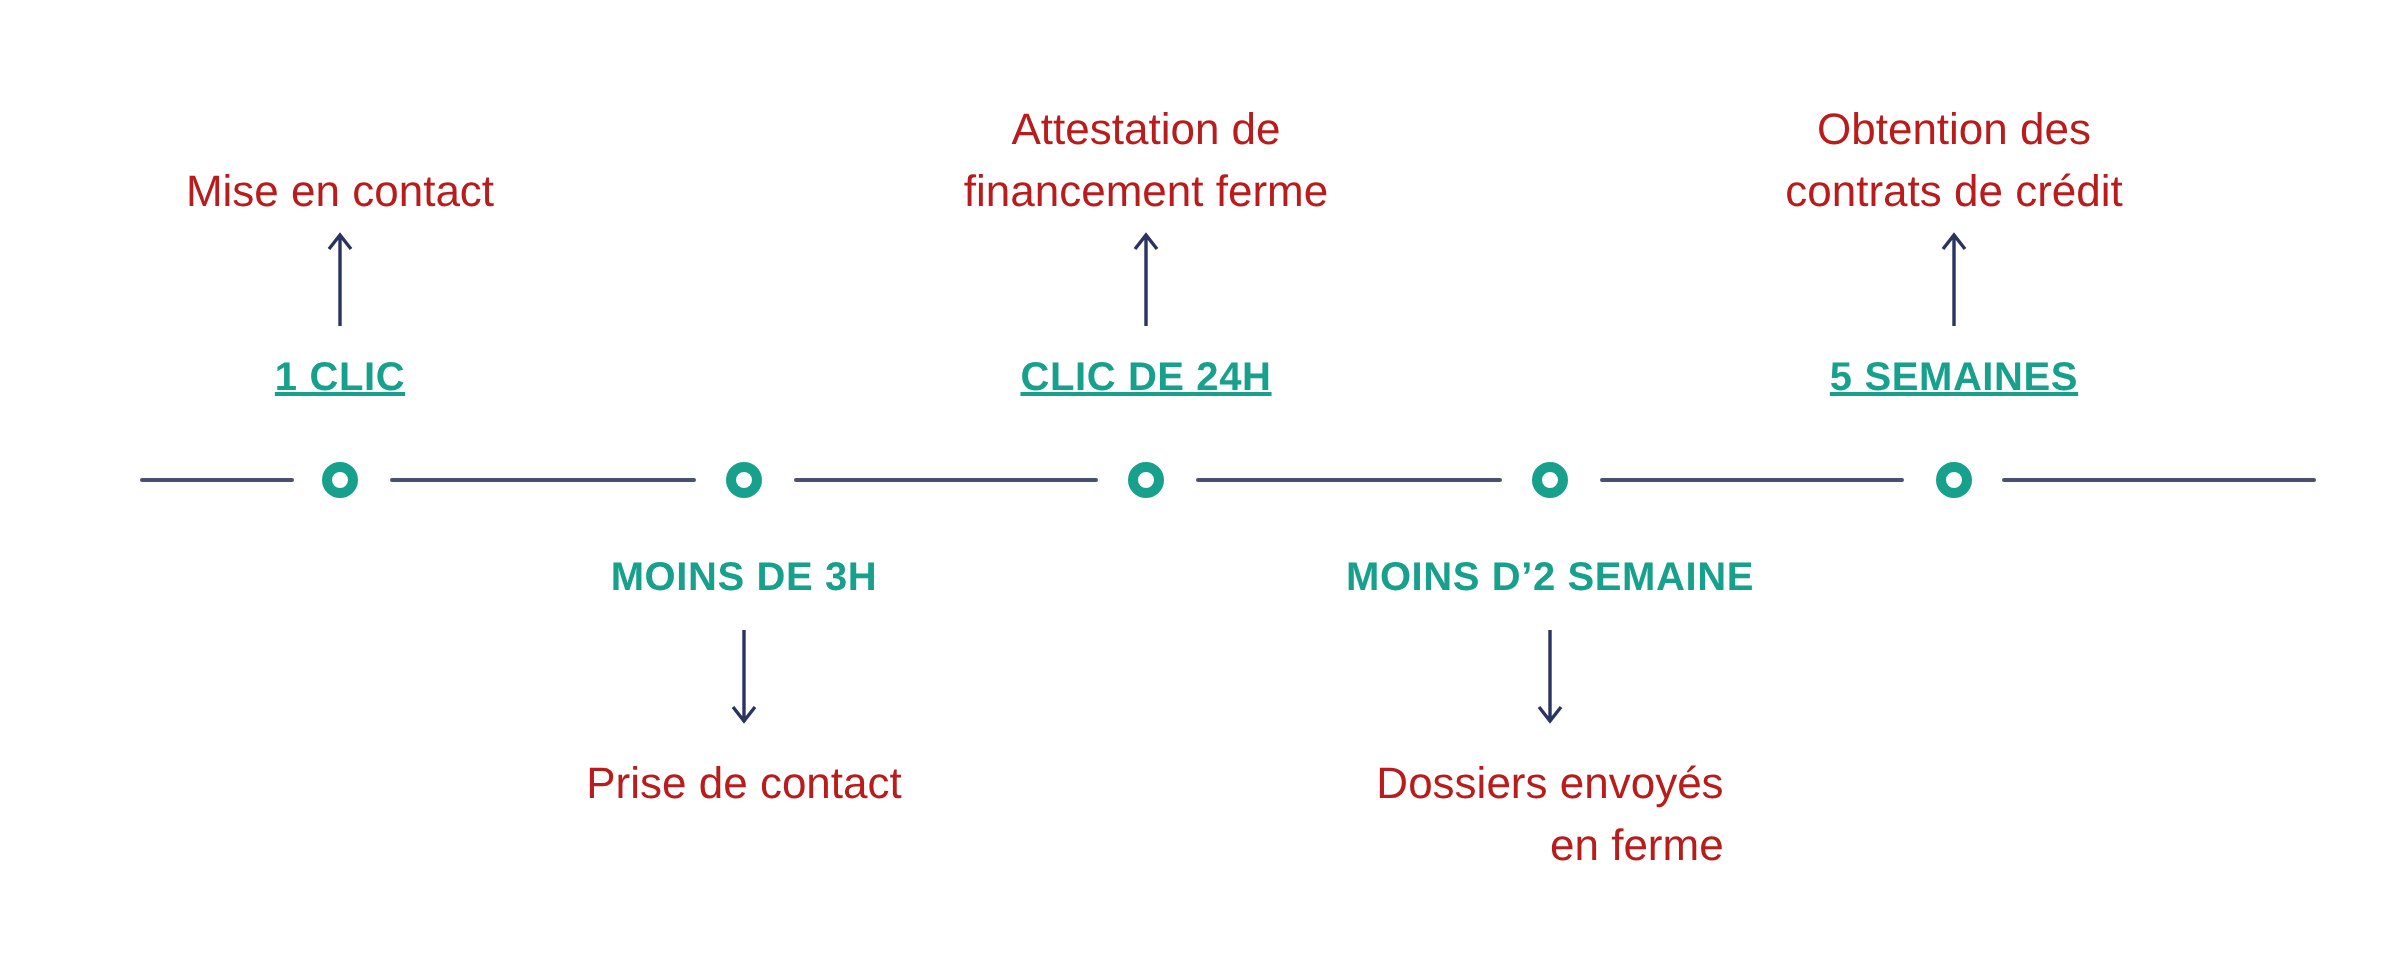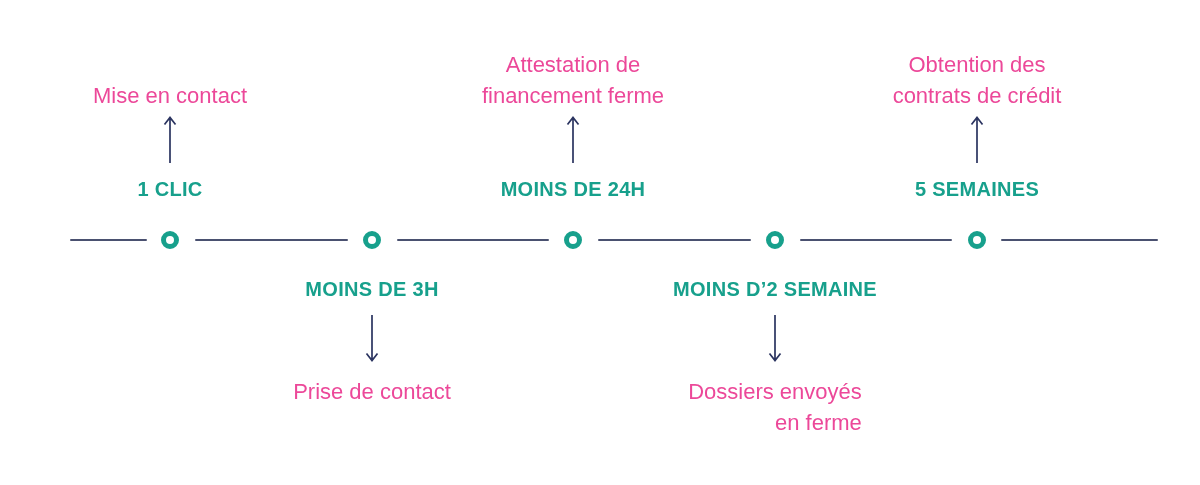--- a/index.html
+++ b/index.html
@@ -51,38 +51,38 @@
   .node > * {
     position: absolute;
     left: 0;
     transform: translateX(-50%);
   }
   .desc {
     width: max-content;
     max-width: 260px;
     text-align: center;
     white-space: pre-line;
-    color: #ec4899;
+    color: #b91c1c;
     font-size: 22px;
     line-height: 31px;
     font-weight: 400;
   }
   .duration {
     width: max-content;
     white-space: nowrap;
     color: #17a08c;
     font-size: 20px;
     font-weight: 700;
     letter-spacing: 0.3px;
   }
   .arrow { display: block; }
 
   .node.above .desc     { bottom: 374px; }
   .node.above .arrow    { top: 115px; }
-  .node.above .duration { top: 178px; }
+  .node.above .duration { top: 178px; text-decoration: underline; }
 
   .node.below .duration { top: 278px; }
   .node.below .arrow    { top: 314px; }
   .node.below .desc     { top: 376px; text-align: right; }
 
   .n1 { left: 170px; }
   .n2 { left: 372px; }
   .n3 { left: 573px; }
   .n4 { left: 775px; }
   .n5 { left: 977px; }
@@ -126,21 +126,21 @@
     </svg>
     <div class="desc">Prise de contact</div>
   </div>
 
   <div class="node above n3">
     <div class="desc">Attestation de
 financement ferme</div>
     <svg class="arrow" width="16" height="49" viewBox="0 0 16 49">
       <path d="M8 48 L8 3.5 M2.5 9.5 L8 2.5 L13.5 9.5" fill="none" stroke="#2b3460" stroke-width="1.7"></path>
     </svg>
-    <div class="duration">MOINS DE 24H</div>
+    <div class="duration">CLIC DE 24H</div>
   </div>
 
   <div class="node below n4">
     <div class="duration">MOINS D’2 SEMAINE</div>
     <svg class="arrow" width="16" height="49" viewBox="0 0 16 49">
       <path d="M8 1 L8 45.5 M2.5 39.5 L8 46.5 L13.5 39.5" fill="none" stroke="#2b3460" stroke-width="1.7"></path>
     </svg>
     <div class="desc">Dossiers envoyés
 en ferme</div>
   </div>

